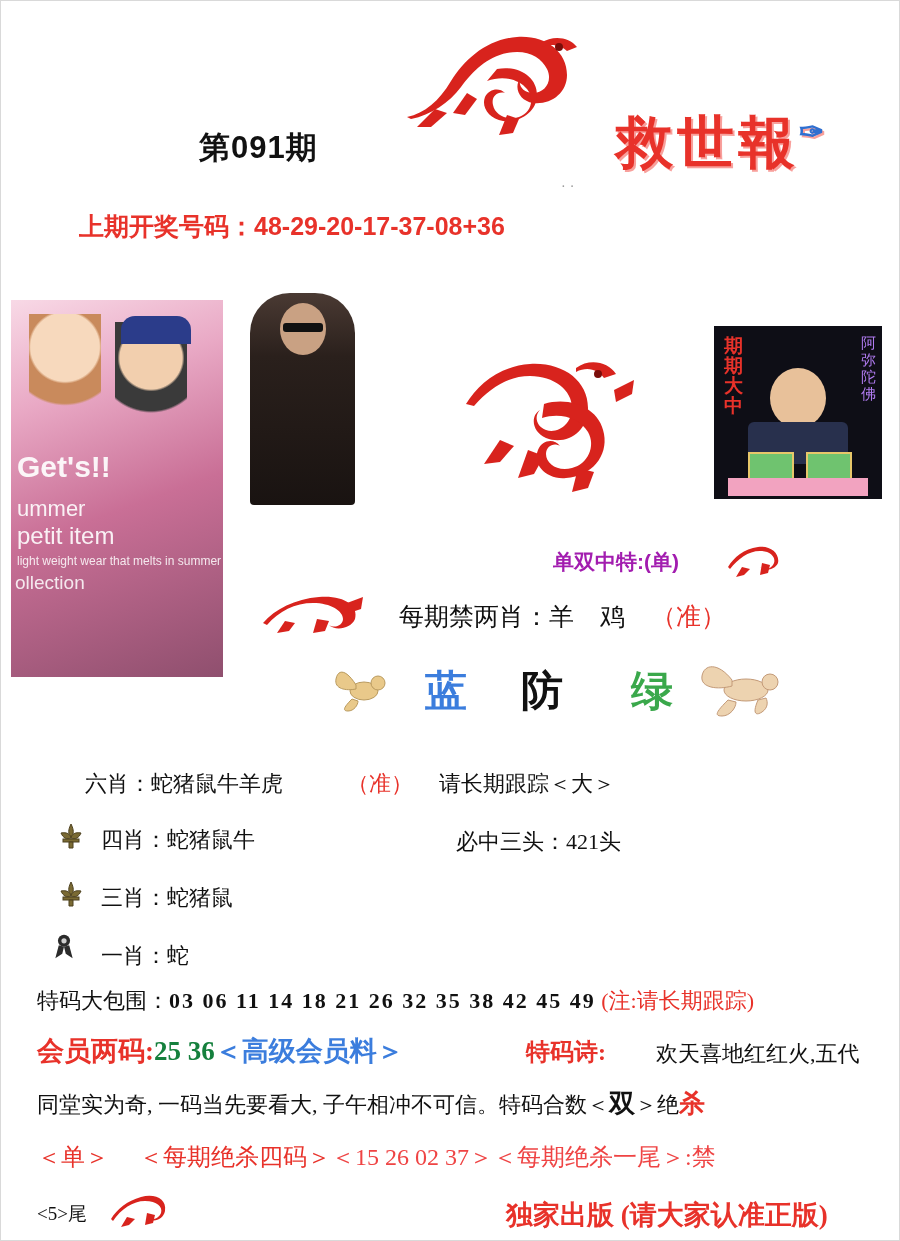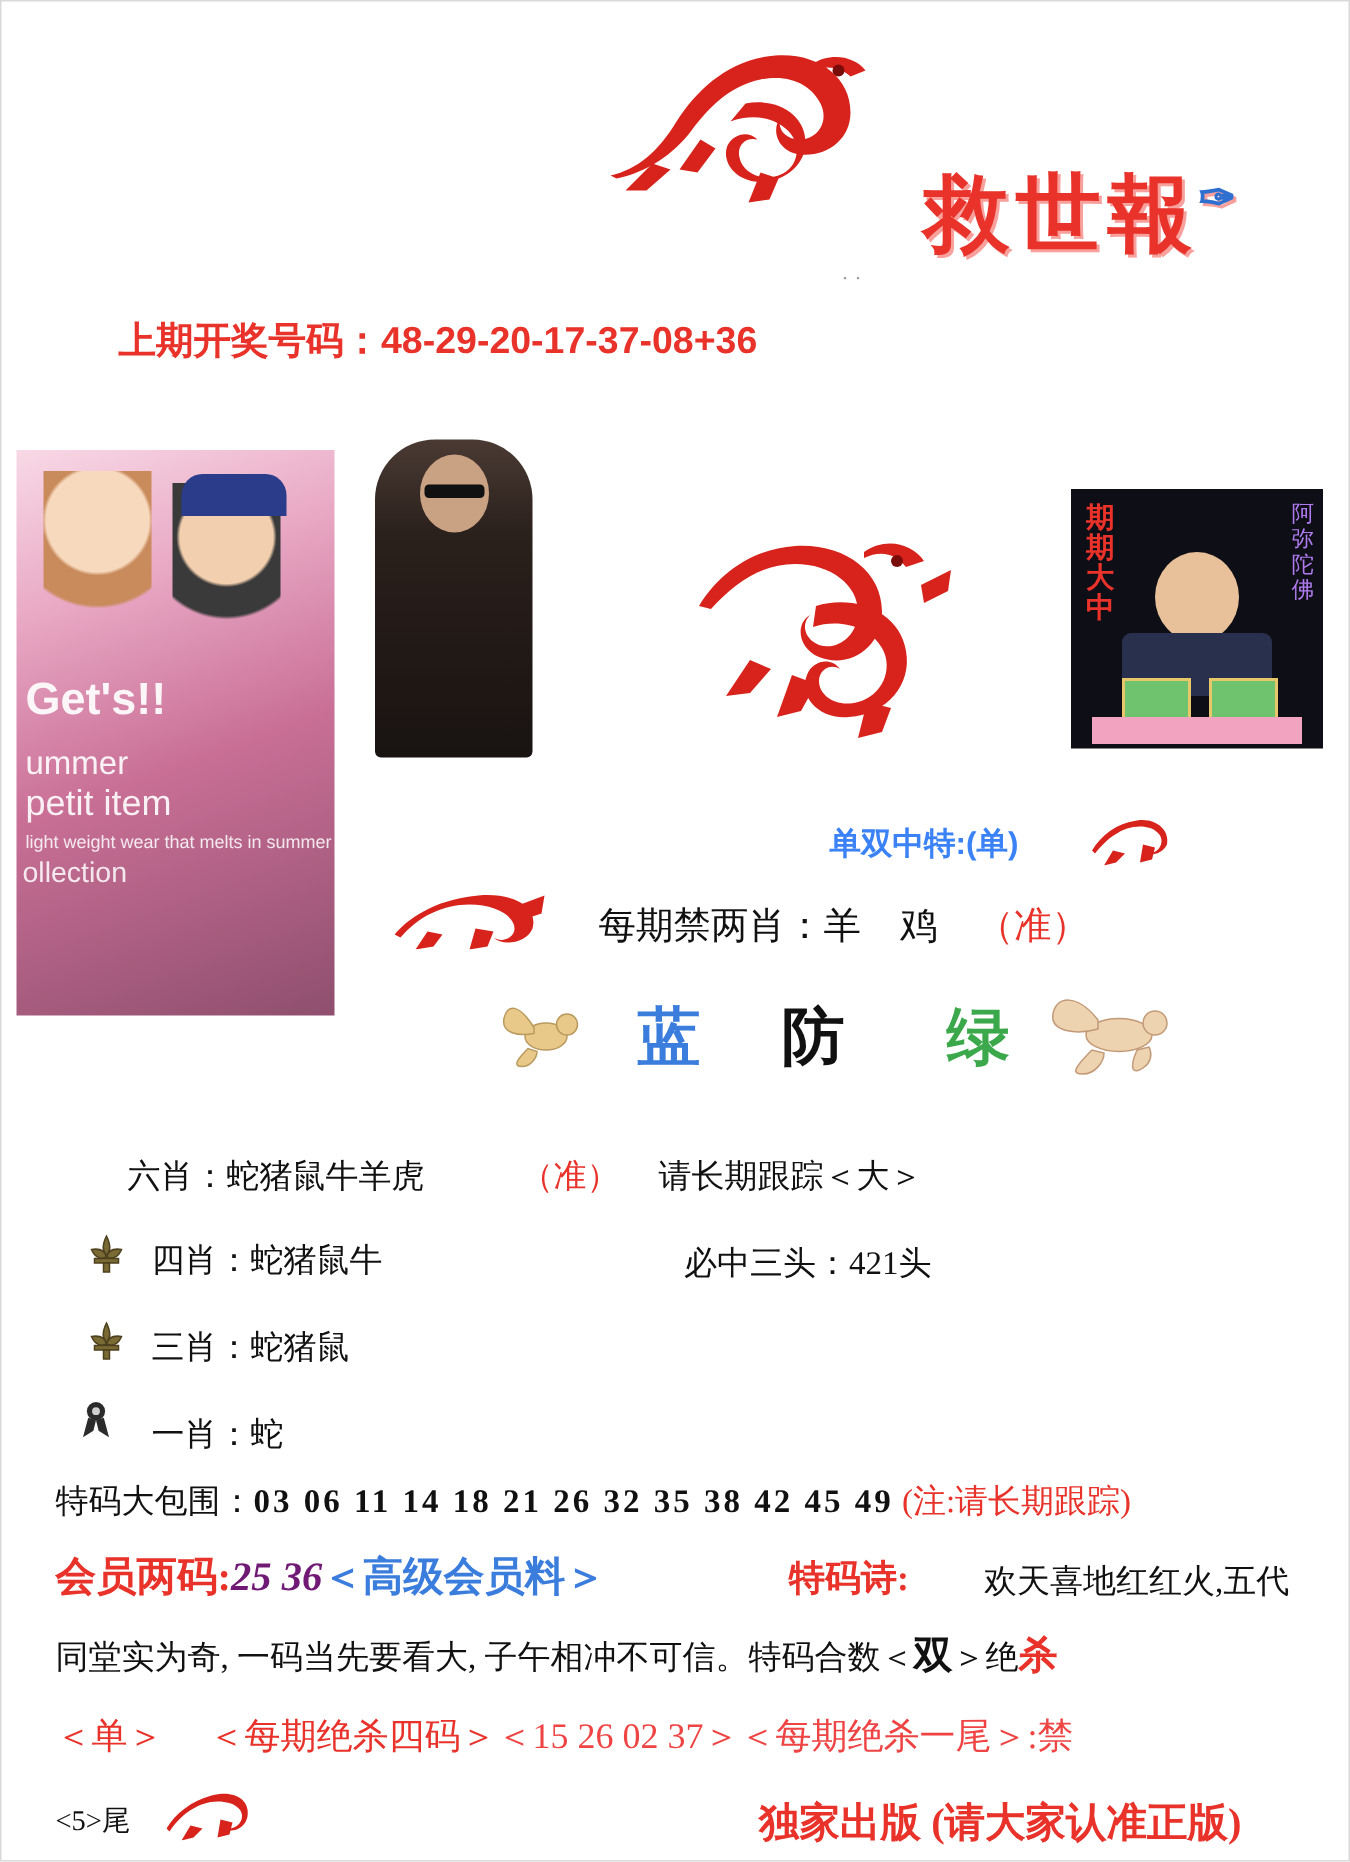--- a/index.html
+++ b/index.html
@@ -81,21 +81,21 @@
   .photo-tv .purple{position:absolute;right:6px;top:8px;color:#b07bf0;font-size:15px;line-height:17px;font-family:"Liberation Sans",sans-serif;}
   .photo-tv .head{position:absolute;left:56px;top:42px;width:56px;height:60px;border-radius:50%;background:#e8c19a;}
   .photo-tv .body{position:absolute;left:34px;top:96px;width:100px;height:42px;background:#28304d;border-radius:6px;}
   .photo-tv .deskL{position:absolute;left:34px;top:126px;width:42px;height:30px;background:#6fc36f;border:2px solid #e7c76a;}
   .photo-tv .deskR{position:absolute;left:92px;top:126px;width:42px;height:30px;background:#6fc36f;border:2px solid #e7c76a;}
   .photo-tv .base{position:absolute;left:14px;top:152px;width:140px;height:18px;background:#f2a3c0;}
 
   
   .line-dansh{
     position:absolute;left:552px;top:547px;
-    font-size:21px;font-weight:bold;color:#3b82f6;
+    font-size:21px;font-weight:bold;color:#a21caf;
     font-family:"Liberation Sans",sans-serif;
   }
   .mini-dragon{position:absolute;left:727px;top:542px;width:52px;height:34px;}
 
   .line-jin{
     position:absolute;left:370px;top:599px;
     font-size:25px;color:#111;
     font-family:"Liberation Serif",serif;
     margin-left:28px;
   }
@@ -134,21 +134,21 @@
     font-size:22px;color:#111;font-family:"Liberation Serif",serif;
   }
   .big-range .nums{letter-spacing:2px;font-weight:bold;}
   .big-range .note{color:#e8322a;}
 
   .member{
     position:absolute;left:36px;top:1032px;
     font-size:27px;font-weight:bold;color:#e8322a;
     font-family:"Liberation Serif",serif;
   }
-  .member .num{color:#701a75;font-weight:bold;font-style:italic;}
+  .member .num{color:#15803d;font-weight:bold;}
   .member .grade{color:#3b7ddd;}
   .poem-head{
     position:absolute;left:525px;top:1035px;
     font-size:24px;font-weight:bold;color:#e8322a;font-family:"Liberation Serif",serif;
   }
   .poem-1{
     position:absolute;left:635px;top:1038px;
     font-size:22px;color:#111;font-family:"Liberation Serif",serif;margin-left:20px;
   }
   .poem-2{
@@ -188,20 +188,21 @@
       <path d="M150 20 C162 12 178 14 186 24 L176 28 C170 22 160 20 150 24 Z"></path>
       <circle cx="168" cy="24" r="4" fill="#7a0d0a"></circle>
       <path d="M44 86 L26 104 L40 104 L56 90 Z"></path>
       <path d="M76 70 L62 90 L74 92 L86 76 Z"></path>
       <path d="M116 92 L108 112 L122 110 L128 96 Z"></path>
     </g>
   </svg>
 
   <div class="dots">··</div>
 
+  <div class="issue">第091期</div>
 
   <div class="masthead">
     <span>救世報</span><span class="swirl">✑</span>
   </div>
 
   <div class="prev-draw">
     <span>上期开奖号码：</span><span class="nums">48-29-20-17-37-08+36</span>
   </div>
 
   <div class="photo-girls">

